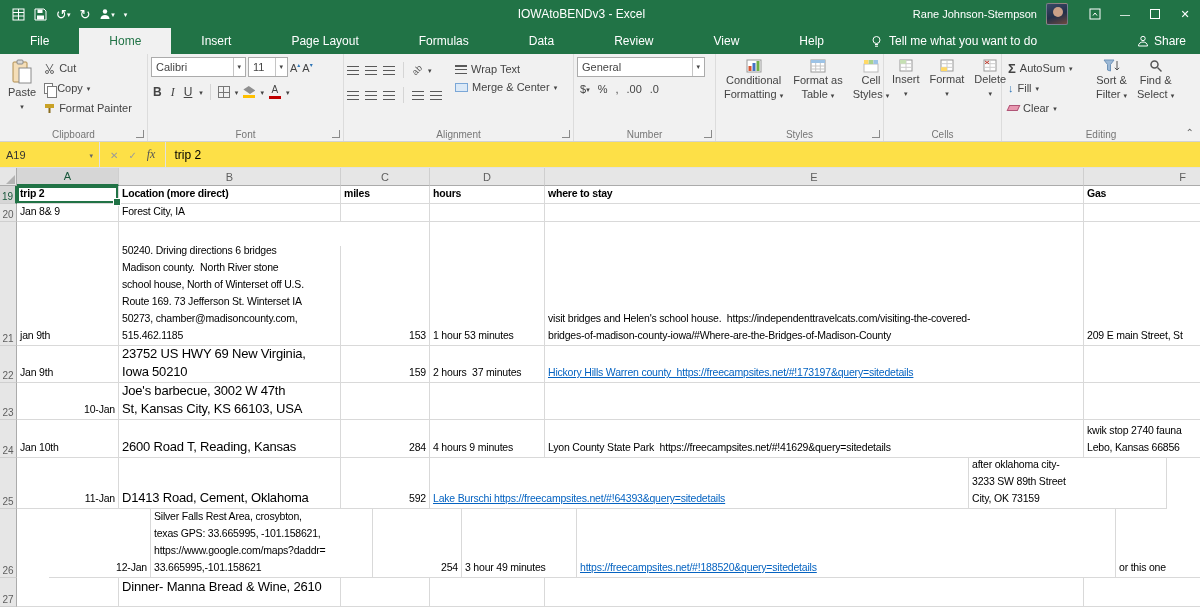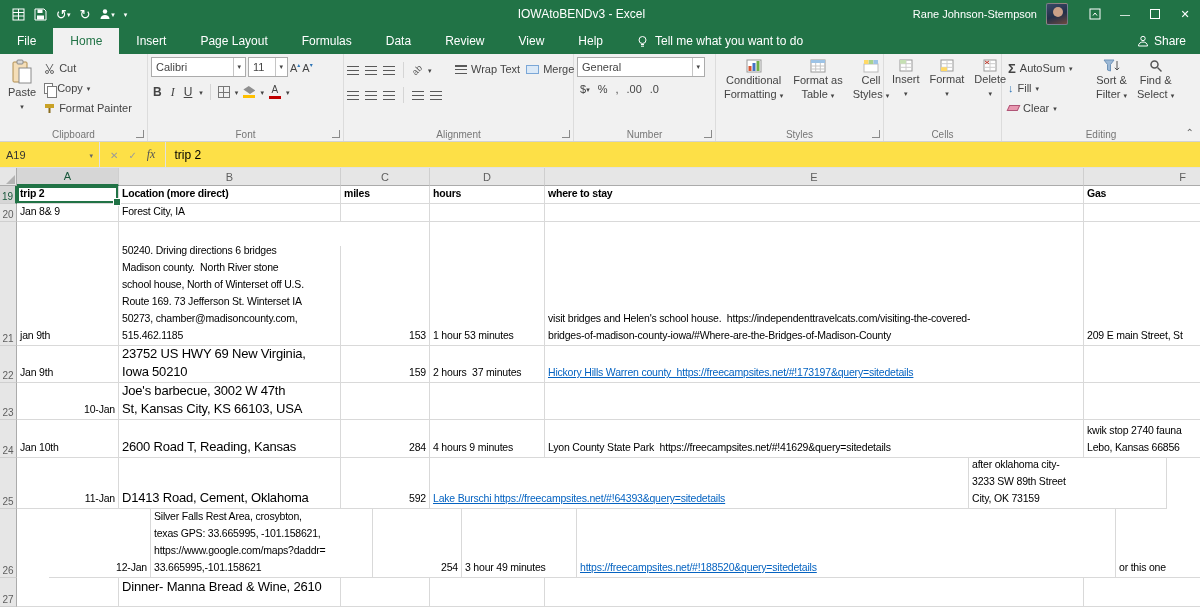--- a/index.html
+++ b/index.html
@@ -21,21 +21,21 @@
 .avatar{width:22px;height:22px;border-radius:2px;margin-right:12px;border:1px solid #ffffff55;
 background:linear-gradient(160deg,#3a4a66 0%,#23304a 55%,#6e4a3e 100%);position:relative;overflow:hidden}
 .avatar::after{content:"";position:absolute;left:6px;top:3px;width:10px;height:10px;border-radius:50%;background:#caa188}
 .winbtn{width:30px;height:28px;display:flex;align-items:center;justify-content:center;font-size:12px;color:#fff}
 .ic-min::after{content:"—";font-size:10px}
 .ic-max{width:10px;height:10px;border:1px solid #fff}
 .ic-close::after{content:"✕";font-size:11px}
 
 
 .tabrow{height:26px;background:#217346;display:flex;align-items:stretch;color:#fff;font-size:12px}
-.tab{padding:0 17px;display:flex;align-items:center;white-space:nowrap}
+.tab{padding:0 30px;display:flex;align-items:center;white-space:nowrap}
 .tab.active{background:#f1f1f1;color:#217346}
 .tellme{display:flex;align-items:center;gap:6px;margin-left:16px;font-size:12px;color:#fff;white-space:nowrap}
 .share{margin-left:auto;display:flex;align-items:center;gap:5px;padding:0 14px;font-size:12px}
 
 
 .ribbon{height:88px;background:#f1f1f1;border-bottom:1px solid #d2d2d2;display:flex;position:relative;color:#444}
 .rgroup{position:relative;border-right:1px solid #dcdcdc;flex:none;padding:3px 3px 14px}
 .rgroup-label{position:absolute;bottom:1px;left:0;right:0;text-align:center;font-size:10px;color:#767676;white-space:nowrap}
 .launcher{position:absolute;right:3px;bottom:3px;width:8px;height:8px;border-right:1px solid #8a8a8a;border-bottom:1px solid #8a8a8a}
 .rcontent{display:flex;height:100%}
@@ -277,21 +277,21 @@
         </div>
         <div style="display:flex;gap:6px;align-items:center">
           <span class="ic-al"></span>
           <span class="ic-al"></span>
           <span class="ic-al"></span>
           <span class="vsep"></span>
           <span class="ic-al"></span>
           <span class="ic-al"></span>
         </div>
       </div>
-      <div style="display:flex;flex-direction:row;padding-top:3px">
+      <div style="display:flex;flex-direction:column;padding-top:3px">
         <div class="sbtn">
           <span class="ic-al"></span>
           <span>Wrap Text</span>
         </div>
         <div class="sbtn">
           <span class="ic-merge"></span>
           <span>Merge &amp; Center</span>
           <span class="car"></span>
         </div>
       </div>

